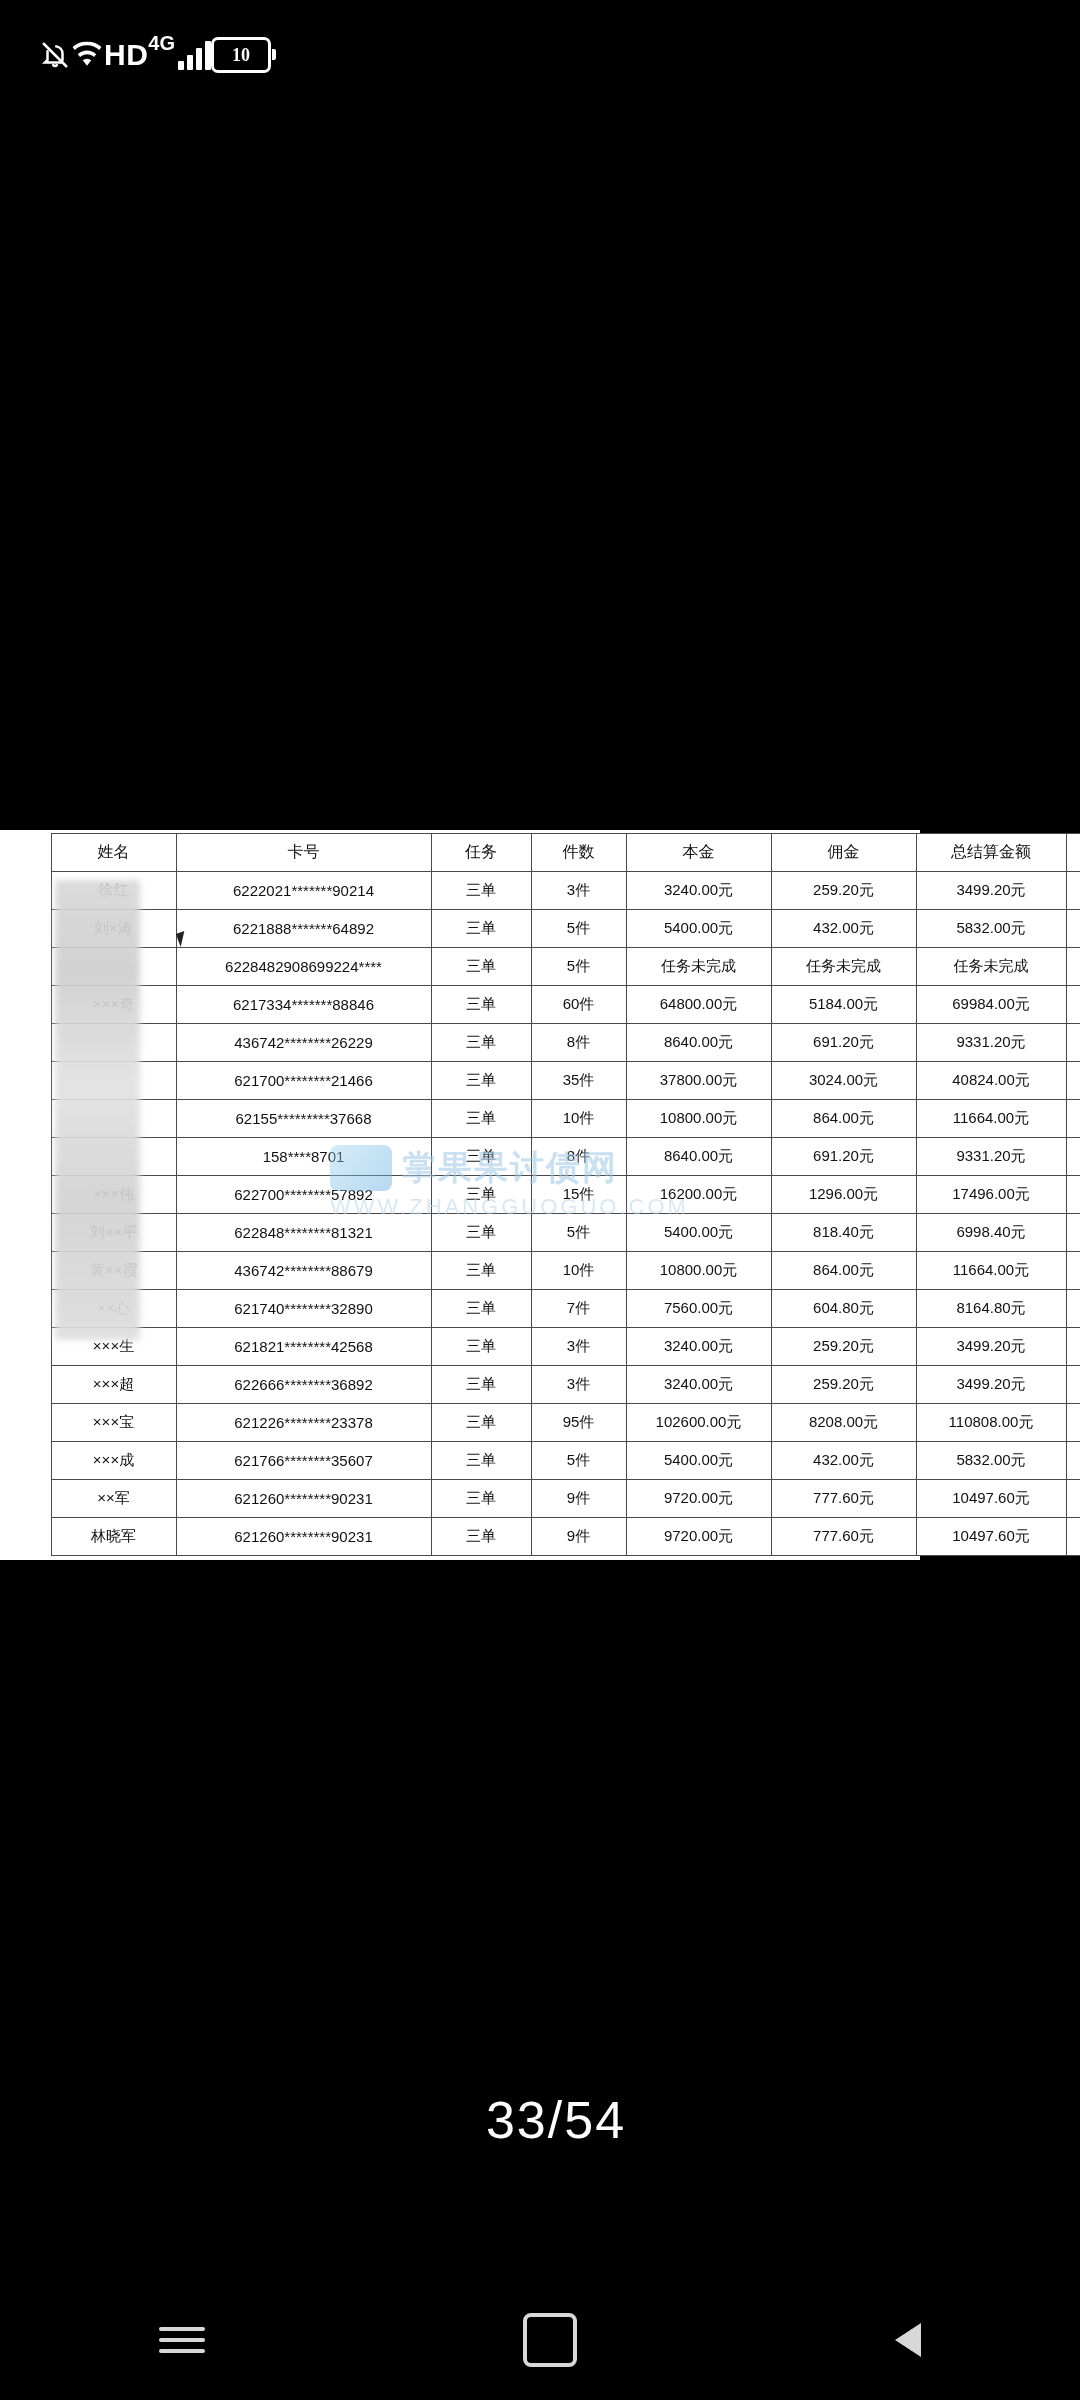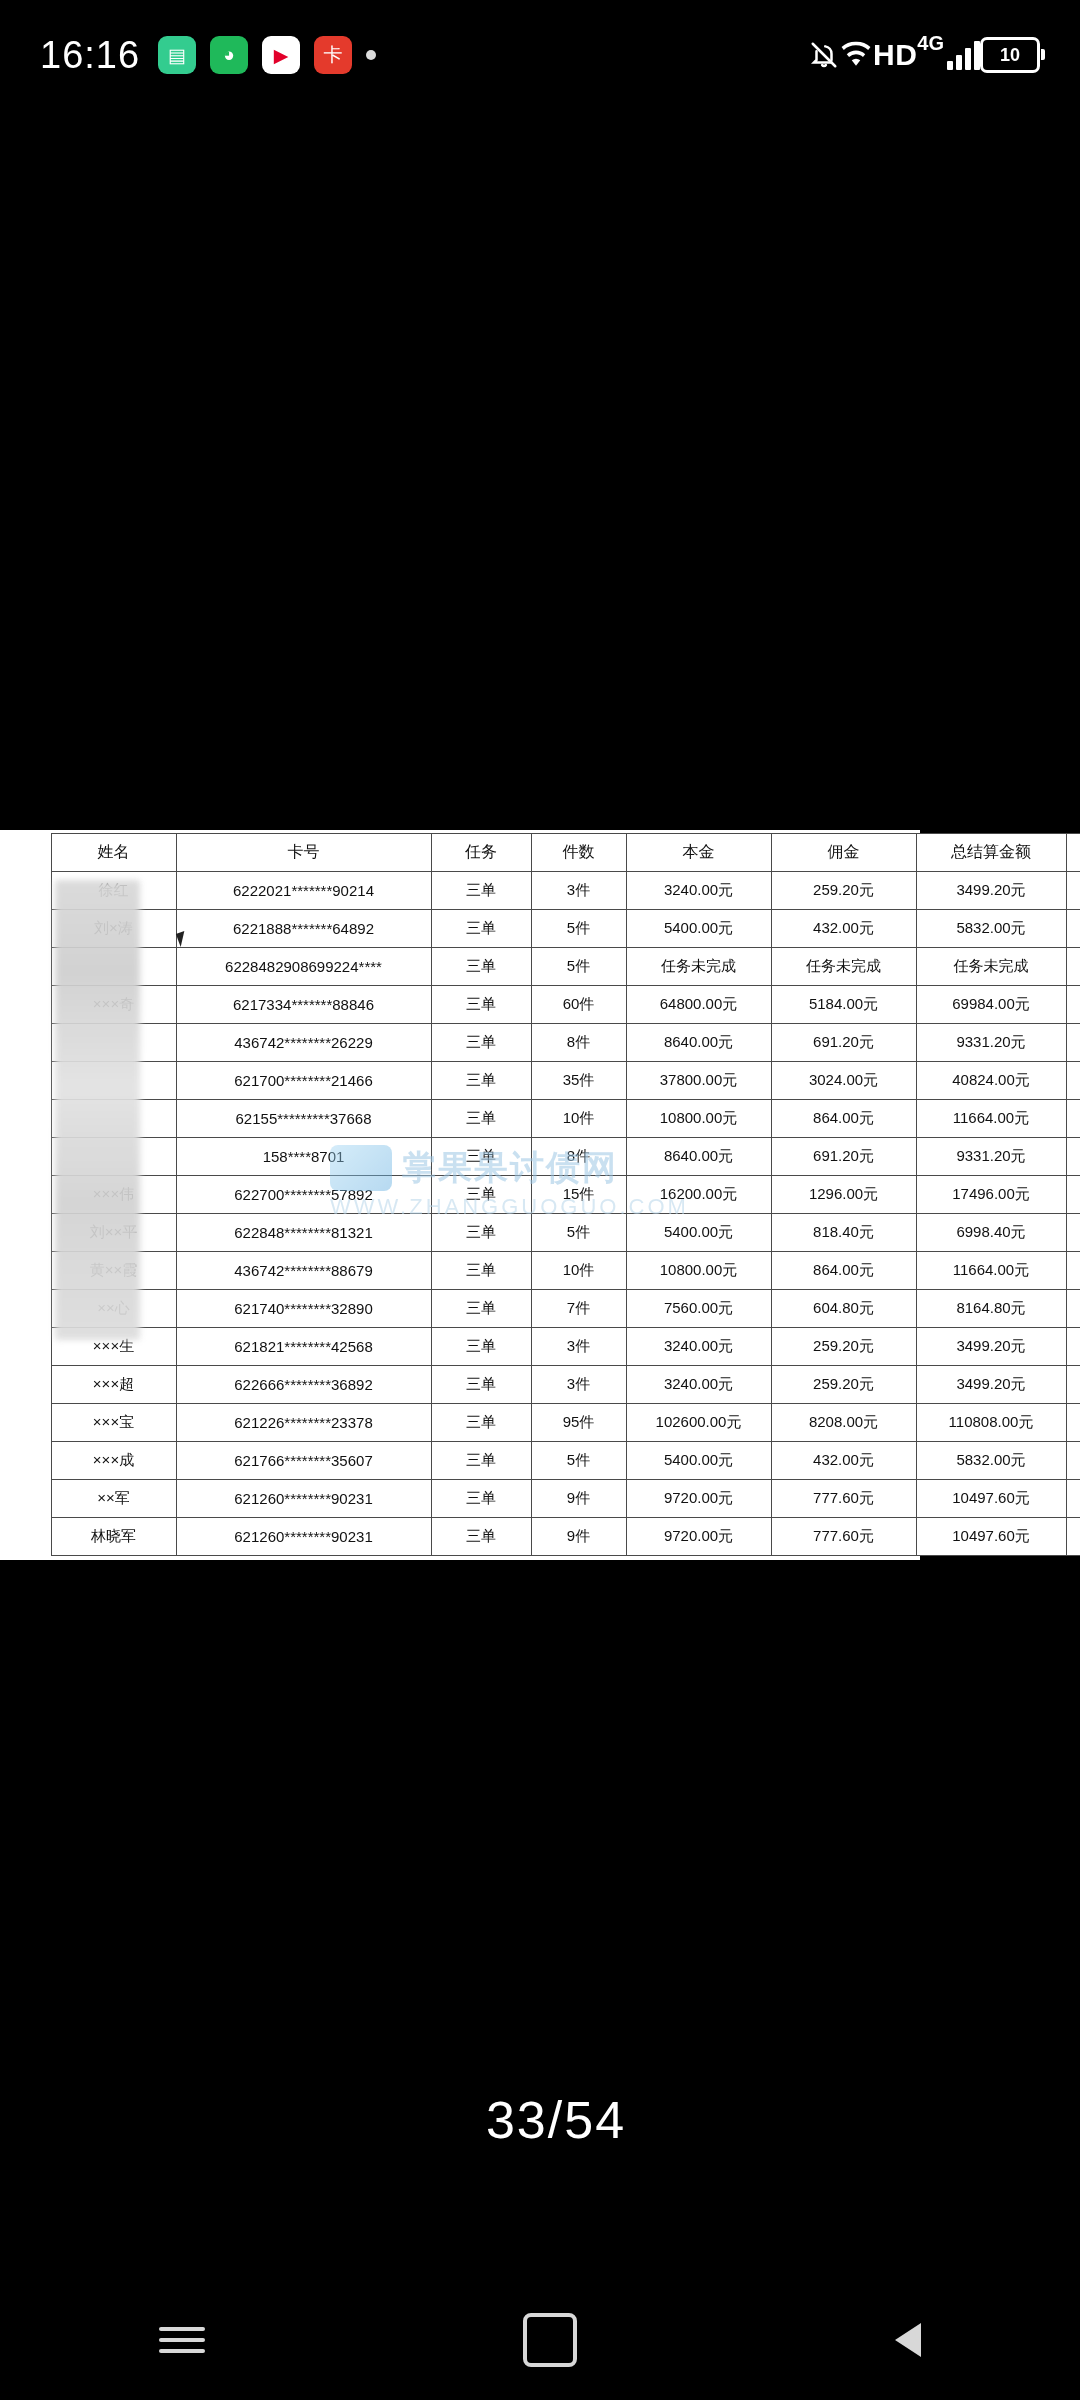--- a/index.html
+++ b/index.html
@@ -34,21 +34,21 @@
   .net-wrap{display:flex;align-items:flex-start;gap:3px;}
   .bars{display:flex;align-items:flex-end;gap:3px;height:30px;}
   .bars i{display:block;width:6px;background:#fff;border-radius:1px;}
   .bars i:nth-child(1){height:9px;}
   .bars i:nth-child(2){height:15px;}
   .bars i:nth-child(3){height:22px;}
   .bars i:nth-child(4){height:29px;}
   .battery{
     width:54px;height:30px;border:3px solid #fff;border-radius:7px;
     display:flex;align-items:center;justify-content:center;
-    font-size:18px;font-weight:700;color:#fff;position:relative;
+    font-size:18px;font-weight:700;color:#fff;position:relative;font-family:Liberation Serif, serif;
   }
   .battery:after{content:"";position:absolute;right:-8px;top:9px;width:4px;height:11px;background:#fff;border-radius:0 2px 2px 0;}
 
   
   .doc{
     position:absolute;left:0;top:830px;width:904px;
     background:#fff;
     padding:3px 0 4px 16px;
   }
   table.sheet{
@@ -124,30 +124,20 @@
   .nav-home{width:46px;height:46px;border:4px solid #d8d8d8;border-radius:8px;}
   .nav-back{
     width:0;height:0;border-right:26px solid #d8d8d8;
     border-top:17px solid transparent;border-bottom:17px solid transparent;
   }
 </style>
 </head>
 <body>
 
 <div class="statusbar">
-  <div class="sb-left">
-    <span class="sb-time">16:16</span>
-    <span class="sb-icons">
-      <span class="app-icon ic-green">▤</span>
-      <span class="app-icon ic-wechat">◕</span>
-      <span class="app-icon ic-douyin">▶</span>
-      <span class="app-icon ic-red">卡</span>
-      <span class="dot-white"></span>
-    </span>
-  </div>
   <div class="sb-right">
     <span>
       <svg width="30" height="32" viewBox="0 0 24 24" fill="none" stroke="#fff" stroke-width="2" stroke-linecap="round">
         <path d="M18 16v-5a6 6 0 0 0-5-5.9M6 9v7l-2 2h14"></path>
           <path d="M10.5 20a1.8 1.8 0 0 0 3 0"></path>
           <path d="M3 3l18 18"></path>
       </svg>
     </span>
     <span>
       <svg width="34" height="30" viewBox="0 0 24 20" fill="#fff">

